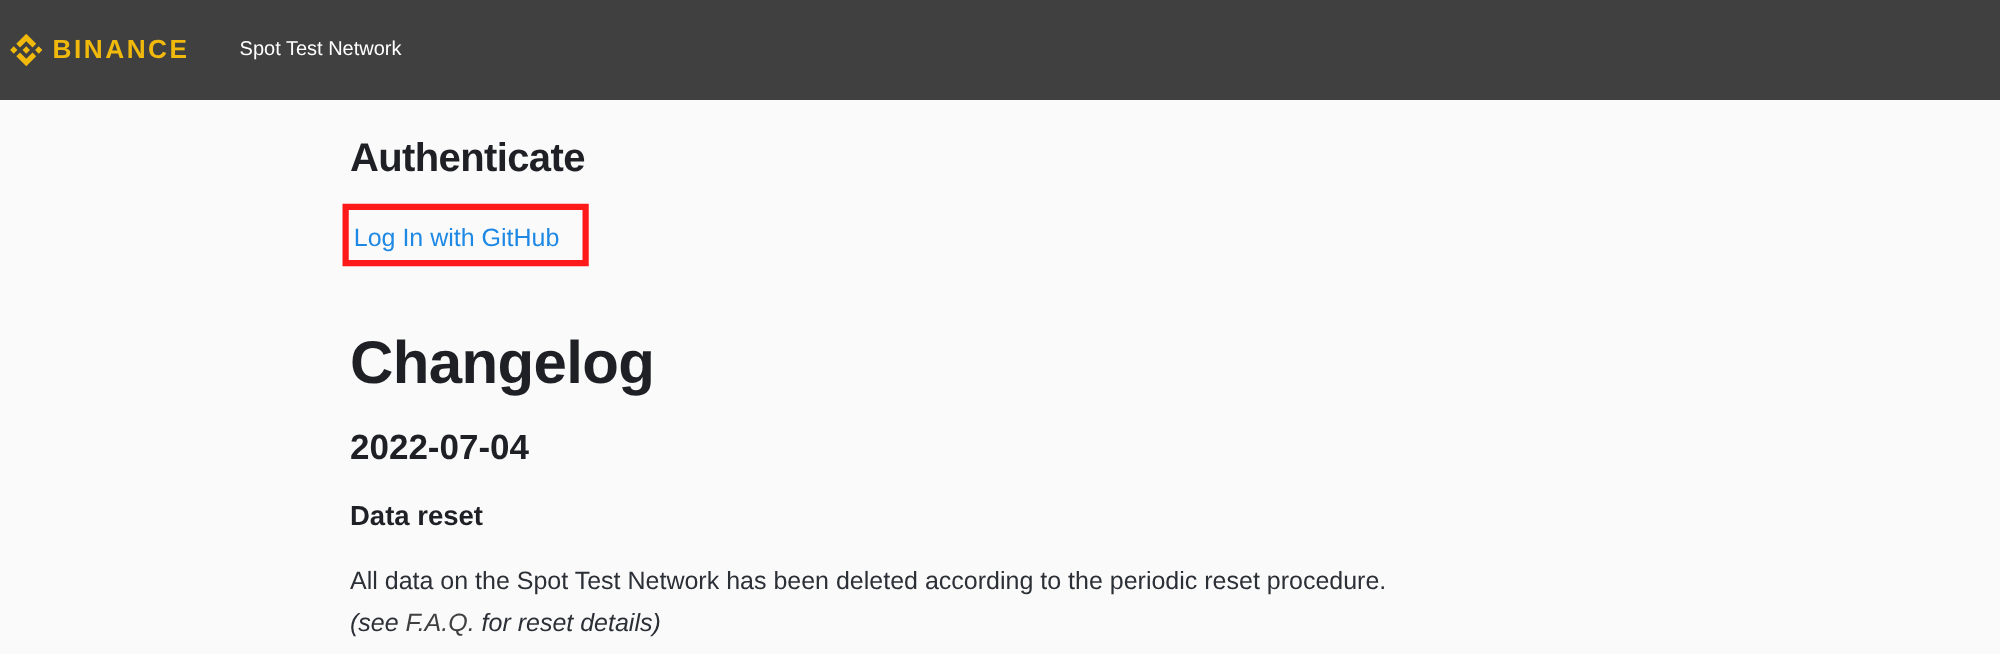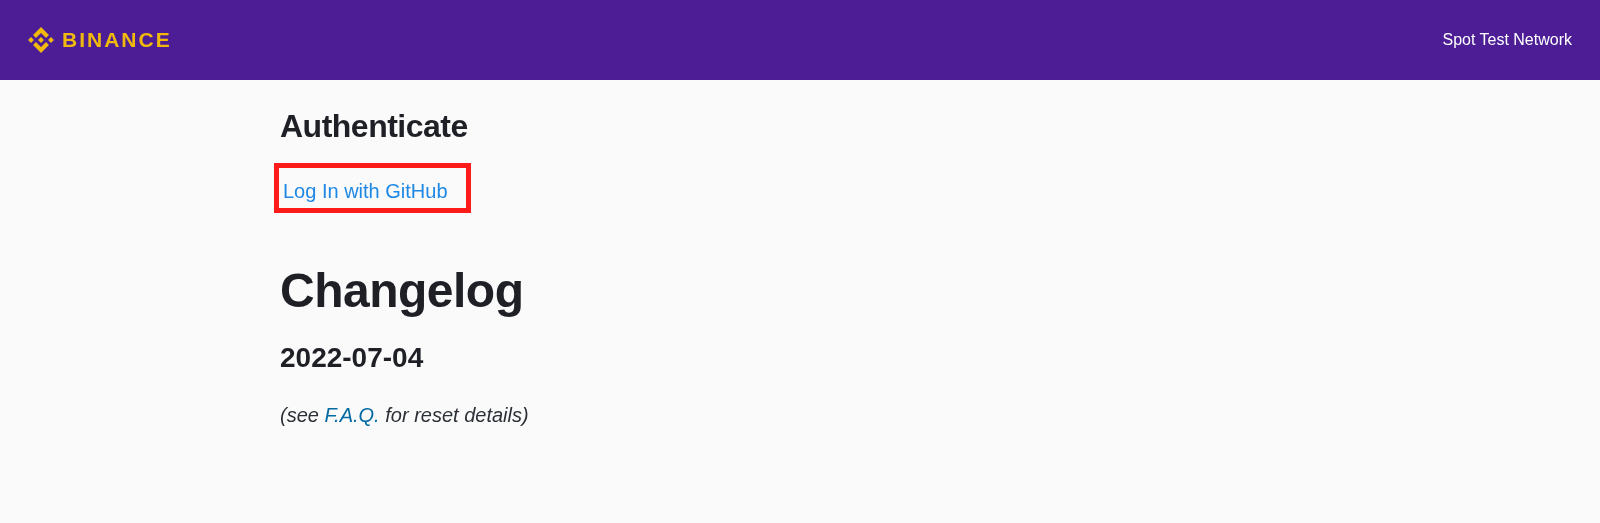--- a/index.html
+++ b/index.html
@@ -4,27 +4,26 @@
   <style>
     * { margin: 0; padding: 0; box-sizing: border-box; }
     body {
       font-family: -apple-system, BlinkMacSystemFont, "Segoe UI", Helvetica, Arial, sans-serif;
       background: #fafafa;
       width: 1600px;
       height: 523px;
       overflow: hidden;
     }
     .header {
-      background: #4c1d95;
+      background: #404040;
       height: 80px;
       display: flex;
       align-items: center;
-      padding: 0 28px;
+      padding: 0 8px;
       gap: 40px;
-      justify-content: space-between;
     }
     .logo-wrap {
       display: flex;
       align-items: center;
       gap: 8px;
     }
     .logo-icon svg { display: block; }
     .logo-text {
       color: #f0b90b;
       font-weight: 700;
@@ -78,21 +77,21 @@
       margin-bottom: 24px;
     }
     p.body-text {
       font-size: 20px;
       color: #2b2f36;
       line-height: 1.5;
       margin-bottom: 4px;
     }
     .italic { font-style: italic; }
     .faq-link {
-      color: #0369a1;
+      color: #404040;
       text-decoration: none;
       cursor: pointer;
       font-style: italic;
       text-align: right;
     }
   </style>
 </head>
 <body>
 
 <div class="header">
@@ -108,16 +107,18 @@
 </div>
 
 <div class="content">
   <h1 class="auth">Authenticate</h1>
   <div class="login-box">
     <a class="login-link">Log In with GitHub</a>
   </div>
 
   <h1 class="changelog">Changelog</h1>
   <h2 class="date">2022-07-04</h2>
+  <h3 class="subhead">Data reset</h3>
+  <p class="body-text">All data on the Spot Test Network has been deleted according to the periodic reset procedure.</p>
   <p class="body-text italic">
     <span>(see </span><a class="faq-link">F.A.Q.</a><span> for reset details)</span>
   </p>
 </div>
 
 </body></html>

